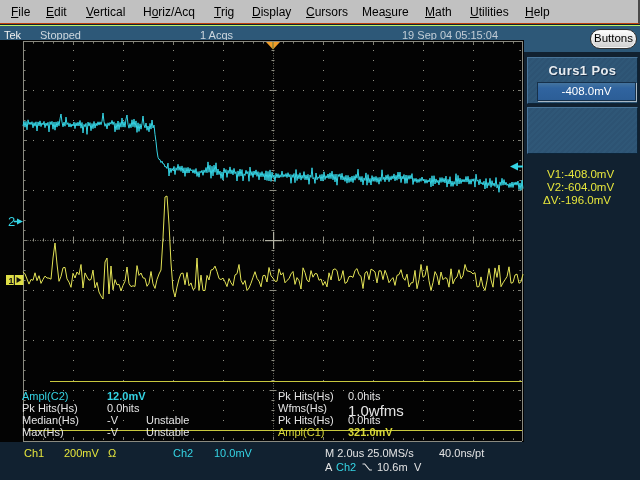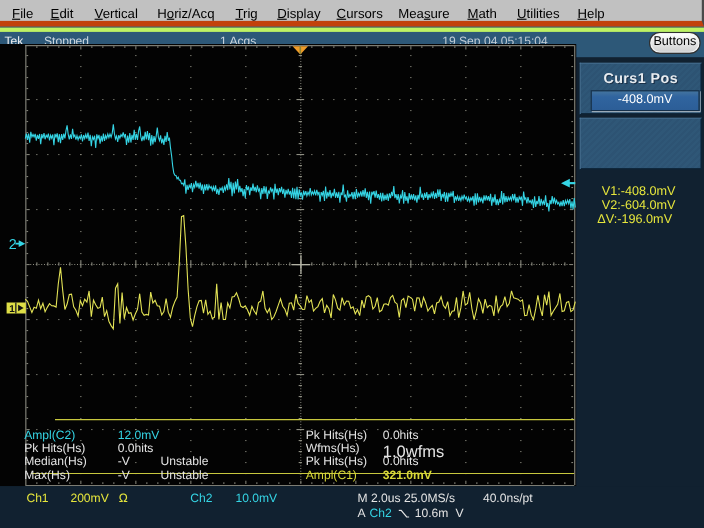--- a/index.html
+++ b/index.html
@@ -1,19 +1,19 @@
 <!DOCTYPE html>
 <html><head><meta charset="utf-8"><style>
 * {margin:0;padding:0;box-sizing:border-box}
 body {width:640px;height:480px;position:relative;overflow:hidden;background:#112130;
   font-family:"Liberation Sans",sans-serif;}
 #menubar {position:absolute;left:0;top:0;width:640px;height:24px;background:#c1c1c1;
-  border-bottom:5px solid #c2410c;border-right:2px solid #4a4a4a;font-size:12px;color:#000;}
+  border-bottom:1px solid #c2410c;border-right:2px solid #4a4a4a;font-size:12px;color:#000;}
 #statusbar {position:absolute;left:0;top:25px;width:640px;height:16px;background:#2d5878;
-  font-size:11px;color:#cdd7de;border-top:4px solid #bef264;}
+  font-size:11px;color:#cdd7de;border-top:1px solid #bef264;}
 #scope {position:absolute;left:0;top:40px;width:524px;height:402px;background:#030303;}
 #sidepanel {position:absolute;left:524px;top:40px;width:116px;height:402px;background:#112130;}
 #botbar {position:absolute;left:0;top:442px;width:640px;height:38px;background:#112130;font-size:11px;}
 .panel {position:absolute;left:3px;width:111px;height:47px;
   background:repeating-linear-gradient(135deg,#2f5777 0px,#2f5777 2px,#2d5373 2px,#2d5373 4px);
   border:1px solid #0c2438;border-top-color:#49759a;border-left-color:#49759a;}
 .ptitle {position:absolute;width:100%;text-align:center;top:5px;color:#e8ecf0;font-weight:bold;
   font-size:13px;text-shadow:1px 1px 0 #1a3048;letter-spacing:0.4px;}
 .pval {position:absolute;left:9px;top:24px;width:99px;height:19px;
   background:linear-gradient(#44749f 0%,#30649f 30%,#2c5e97 100%);
@@ -1305,21 +1305,21 @@
 </g>
 <g>
 <rect x="6" y="235" width="17.5" height="10" fill="#dede46"></rect>
 <text x="8.5" y="243.5" font-family="Liberation Sans" font-size="9" font-weight="bold" fill="#111">1</text>
 <rect x="13.8" y="235" width="1.2" height="10" fill="#222"></rect>
 <polygon points="16.5,237 21.5,240 16.5,243" fill="#111"></polygon>
 </g>
 </svg>
   </div>
 <div style="position:absolute;left:22px;top:390px;color:#35d5e5;font-size:11px;font-weight:normal;letter-spacing:0px;white-space:pre">Ampl(C2)</div>
-<div style="position:absolute;left:107px;top:390px;color:#35d5e5;font-size:11px;font-weight:normal;letter-spacing:0px;white-space:pre">12.0mV</div>
+<div style="position:absolute;left:107px;top:390px;color:#35d5e5;font-size:11px;font-weight:bold;letter-spacing:0px;white-space:pre">12.0mV</div>
 <div style="position:absolute;left:22px;top:402px;color:#e4e4e4;font-size:11px;font-weight:normal;letter-spacing:0px;white-space:pre">Pk Hits(Hs)</div>
 <div style="position:absolute;left:107px;top:402px;color:#e4e4e4;font-size:11px;font-weight:normal;letter-spacing:0px;white-space:pre">0.0hits</div>
 <div style="position:absolute;left:22px;top:414px;color:#e4e4e4;font-size:11px;font-weight:normal;letter-spacing:0px;white-space:pre">Median(Hs)</div>
 <div style="position:absolute;left:107px;top:414px;color:#e4e4e4;font-size:11px;font-weight:normal;letter-spacing:0px;white-space:pre">-V</div>
 <div style="position:absolute;left:146px;top:414px;color:#e4e4e4;font-size:11px;font-weight:normal;letter-spacing:0px;white-space:pre">Unstable</div>
 <div style="position:absolute;left:22px;top:426px;color:#e4e4e4;font-size:11px;font-weight:normal;letter-spacing:0px;white-space:pre">Max(Hs)</div>
 <div style="position:absolute;left:107px;top:426px;color:#e4e4e4;font-size:11px;font-weight:normal;letter-spacing:0px;white-space:pre">-V</div>
 <div style="position:absolute;left:146px;top:426px;color:#e4e4e4;font-size:11px;font-weight:normal;letter-spacing:0px;white-space:pre">Unstable</div>
 <div style="position:absolute;left:278px;top:390px;color:#e4e4e4;font-size:11px;font-weight:normal;letter-spacing:0px;white-space:pre">Pk Hits(Hs)</div>
 <div style="position:absolute;left:348px;top:390px;color:#e4e4e4;font-size:11px;font-weight:normal;letter-spacing:0px;white-space:pre">0.0hits</div>

